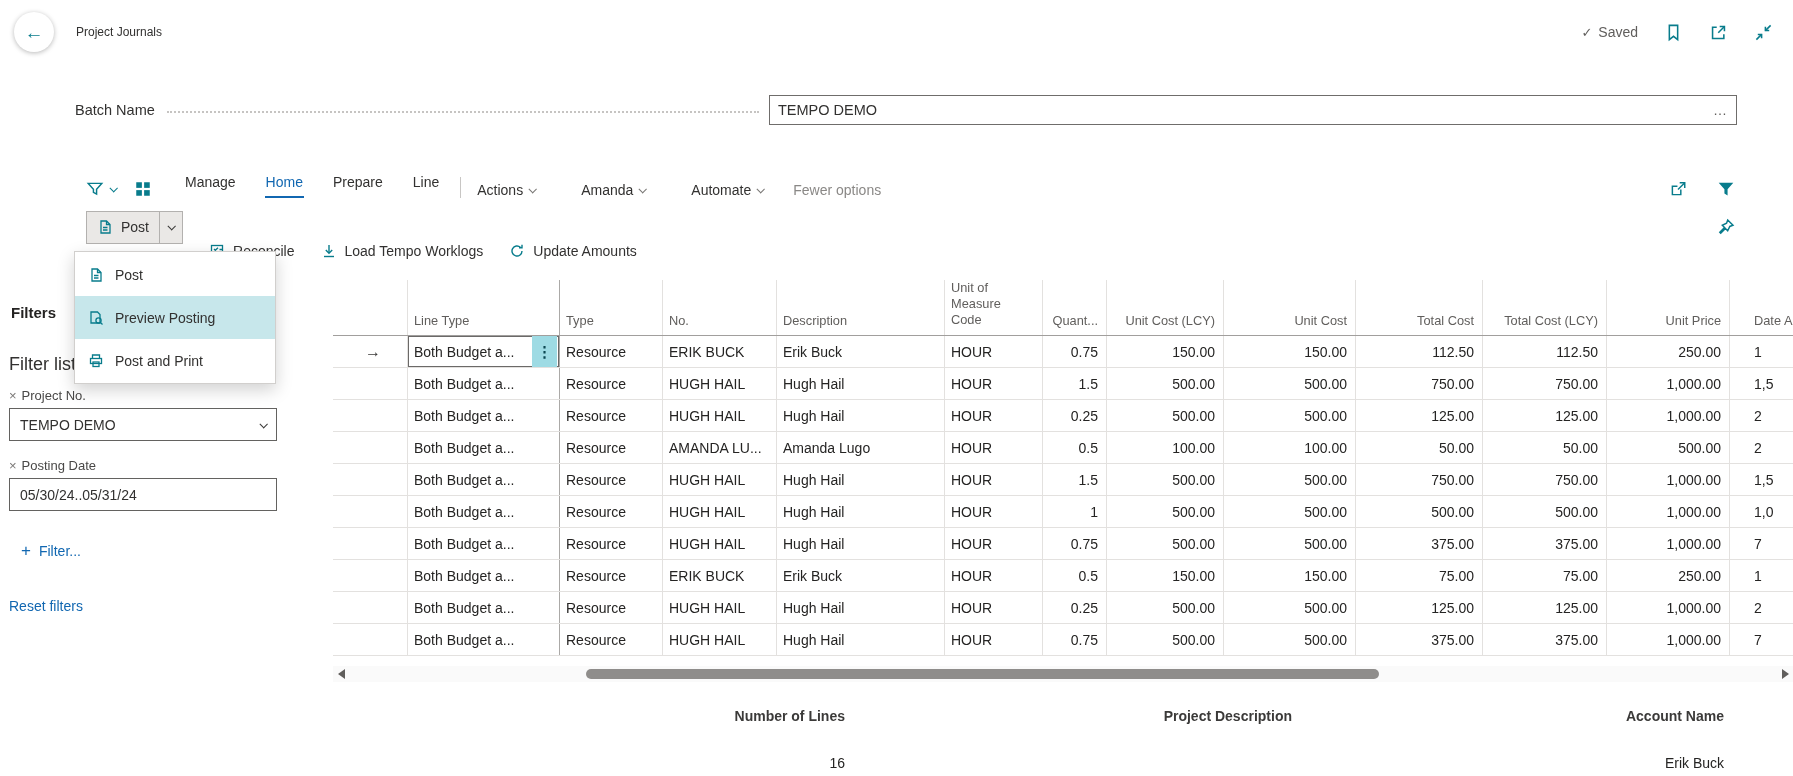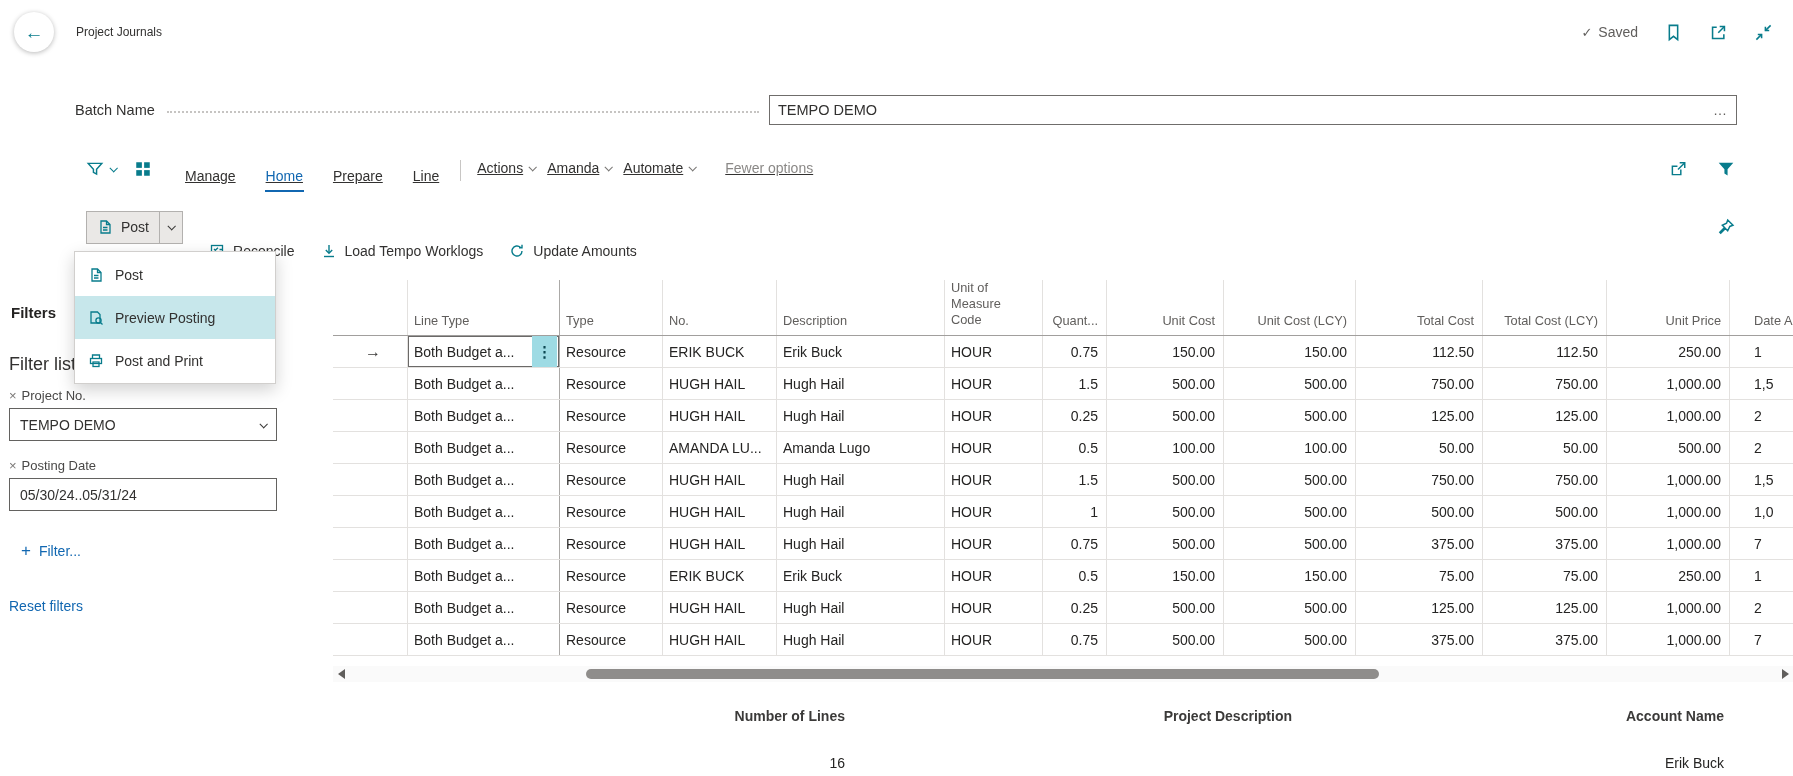--- a/index.html
+++ b/index.html
@@ -29,30 +29,30 @@
 
   
   .batchrow{position:absolute;left:75px;top:93px;right:56px;height:34px;display:flex;align-items:center;}
   .batch-label{font-size:14.5px;white-space:nowrap;}
   .leader{flex:1;border-bottom:2px dotted #c6c4c2;height:1px;margin:0 10px 0 12px;align-self:center;transform:translateY(2px);}
   .batch-input{width:968px;height:30px;border:1px solid #6f6d6b;display:flex;align-items:center;padding:0 8px;background:#fff;}
   .batch-value{flex:1;font-size:14.5px;overflow:hidden;white-space:nowrap;}
   .assist{color:var(--muted);cursor:pointer;font-size:14px;letter-spacing:1px;}
 
   
-  .menubar{position:absolute;left:86px;top:160px;right:58px;height:38px;display:flex;align-items:flex-start;text-decoration:underline;}
+  .menubar{position:absolute;left:86px;top:160px;right:58px;height:38px;display:flex;align-items:flex-end;}
   .mb-icon{color:var(--teal);display:flex;align-items:center;cursor:pointer;}
   .mb-icon svg{width:18px;height:18px;}
   .chev{display:inline-block;width:6px;height:6px;border-right:1.4px solid currentColor;border-bottom:1.4px solid currentColor;transform:rotate(45deg) translateY(-1px);margin-left:6px;}
   .chev.gray{color:#797775;}
   .tabs{display:flex;align-items:center;gap:28px;margin-left:32px;}
   .tab{cursor:pointer;padding:8px 1px;color:var(--text);white-space:nowrap;}
   .tab.active{color:var(--accent);border-bottom:2.5px solid var(--accent);padding-bottom:5.5px;}
   .mb-divider{width:1px;height:21px;background:#c8c6c4;margin:0 16px 0 20px;}
-  .menus{display:flex;align-items:center;gap:12px;}
+  .menus{display:flex;align-items:center;gap:46px;}
   .menu-item{cursor:pointer;display:flex;align-items:center;white-space:nowrap;}
   .fewer{color:#8a8886;margin-left:30px;cursor:pointer;white-space:nowrap;}
   .mb-right{margin-left:auto;display:flex;align-items:center;gap:30px;}
 
   
   .actionbar{position:absolute;left:86px;top:208px;right:58px;height:38px;display:flex;align-items:center;gap:26px;}
   .split-btn{display:flex;align-items:center;height:33px;background:#eae8e6;border:1px solid #b3b1af;cursor:pointer;}
   .split-main{display:flex;align-items:center;gap:8px;padding:0 10px;height:100%;}
   .split-sep{width:1px;height:100%;background:#b3b1af;}
   .split-dd{padding:0 8px;height:100%;display:flex;align-items:center;}
@@ -319,22 +319,22 @@
 
   <div class="grid">
     <div class="thead">
       <div class="th col-arrow"></div>
       <div class="th lt-h">Line Type</div>
       <div class="th">Type</div>
       <div class="th">No.</div>
       <div class="th">Description</div>
       <div class="th wrap">Unit of Measure Code</div>
       <div class="th num">Quant...</div>
+      <div class="th num">Unit Cost (LCY)</div>
       <div class="th num">Unit Cost</div>
-      <div class="th num">Unit Cost (LCY)</div>
       <div class="th num">Total Cost</div>
       <div class="th num">Total Cost (LCY)</div>
       <div class="th num">Unit Price</div>
       <div class="th last">Date A</div>
     </div>
     <div>
         <div class="tr current">
       <div class="td col-arrow">
         <span class="rowarrow">→</span>
       </div>

